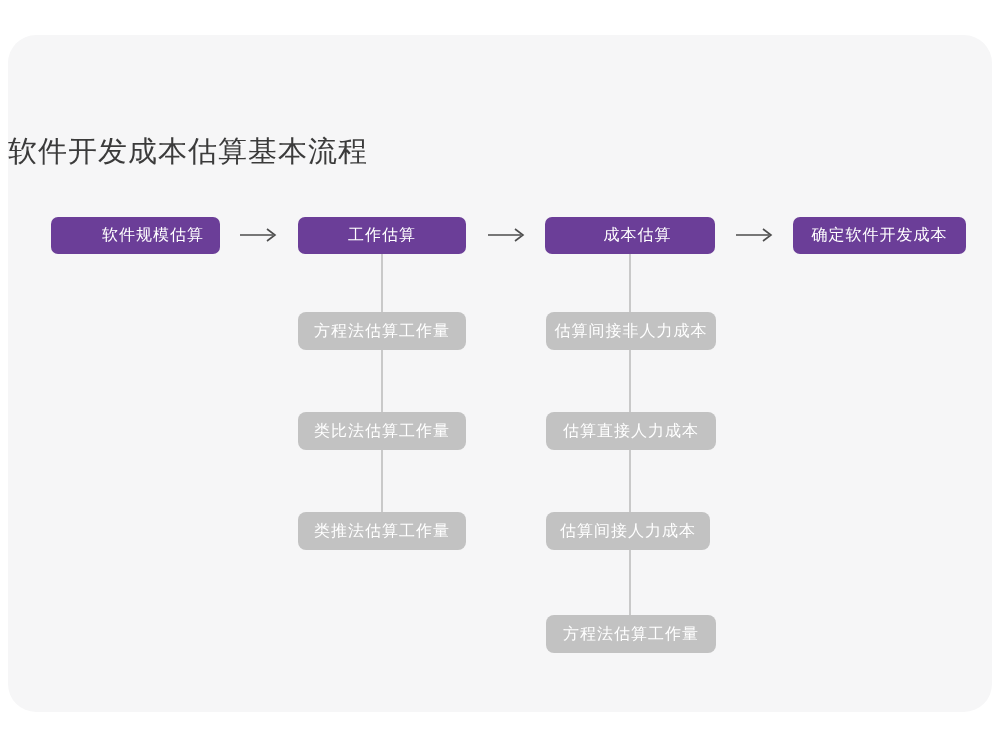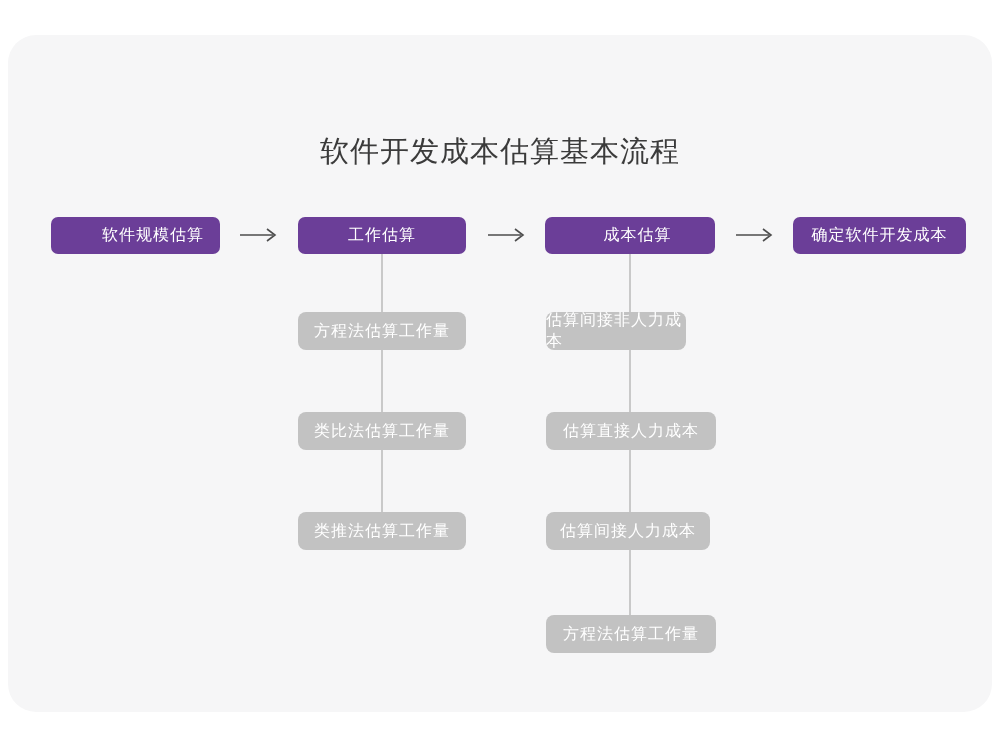--- a/index.html
+++ b/index.html
@@ -23,21 +23,20 @@
     width: 984px;
     height: 677px;
     background: #f6f6f7;
     border-radius: 28px;
   }
   .title {
     position: absolute;
     left: 0;
     top: 97px;
     width: 100%;
-    text-align: center;
     font-size: 29px;
     font-weight: 500;
     color: #3b3b3b;
     letter-spacing: 1px;
   }
   .node {
     position: absolute;
     height: 37px;
     display: flex;
     align-items: center;
@@ -72,21 +71,21 @@
   .a1 { left: 231px; top: 192px; }
   .a2 { left: 479px; top: 192px; }
   .a3 { left: 727px; top: 192px; }
 
   
   .w1 { left: 290px; top: 277px; width: 168px; height: 38px; }
   .w2 { left: 290px; top: 377px; width: 168px; height: 38px; }
   .w3 { left: 290px; top: 477px; width: 168px; height: 38px; }
 
   
-  .c1 { left: 538px; top: 277px; width: 140px; height: 38px; }
+  .c1 { left: 538px; top: 277px; width: 170px; height: 38px; }
   .c2 { left: 538px; top: 377px; width: 170px; height: 38px; font-family: Liberation Mono, monospace; }
   .c3 { left: 538px; top: 477px; width: 164px; height: 38px; }
   .c4 { left: 538px; top: 580px; width: 170px; height: 38px; }
 
   .vl-work { left: 373px; top: 218px; height: 263px; }
   .vl-cost { left: 621px; top: 218px; height: 366px; }
 </style>
 </head>
 <body>
 

